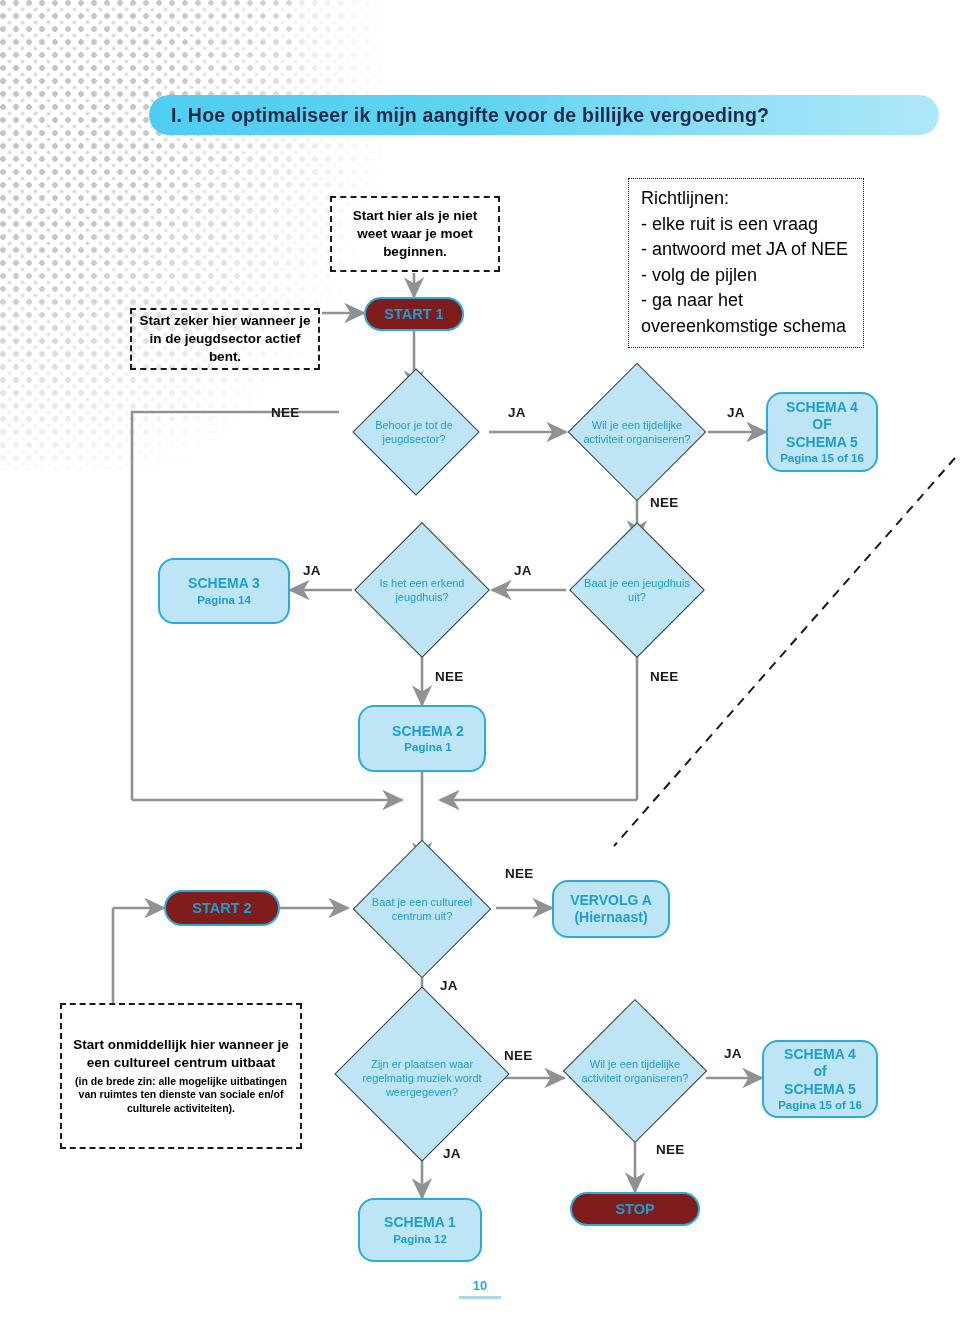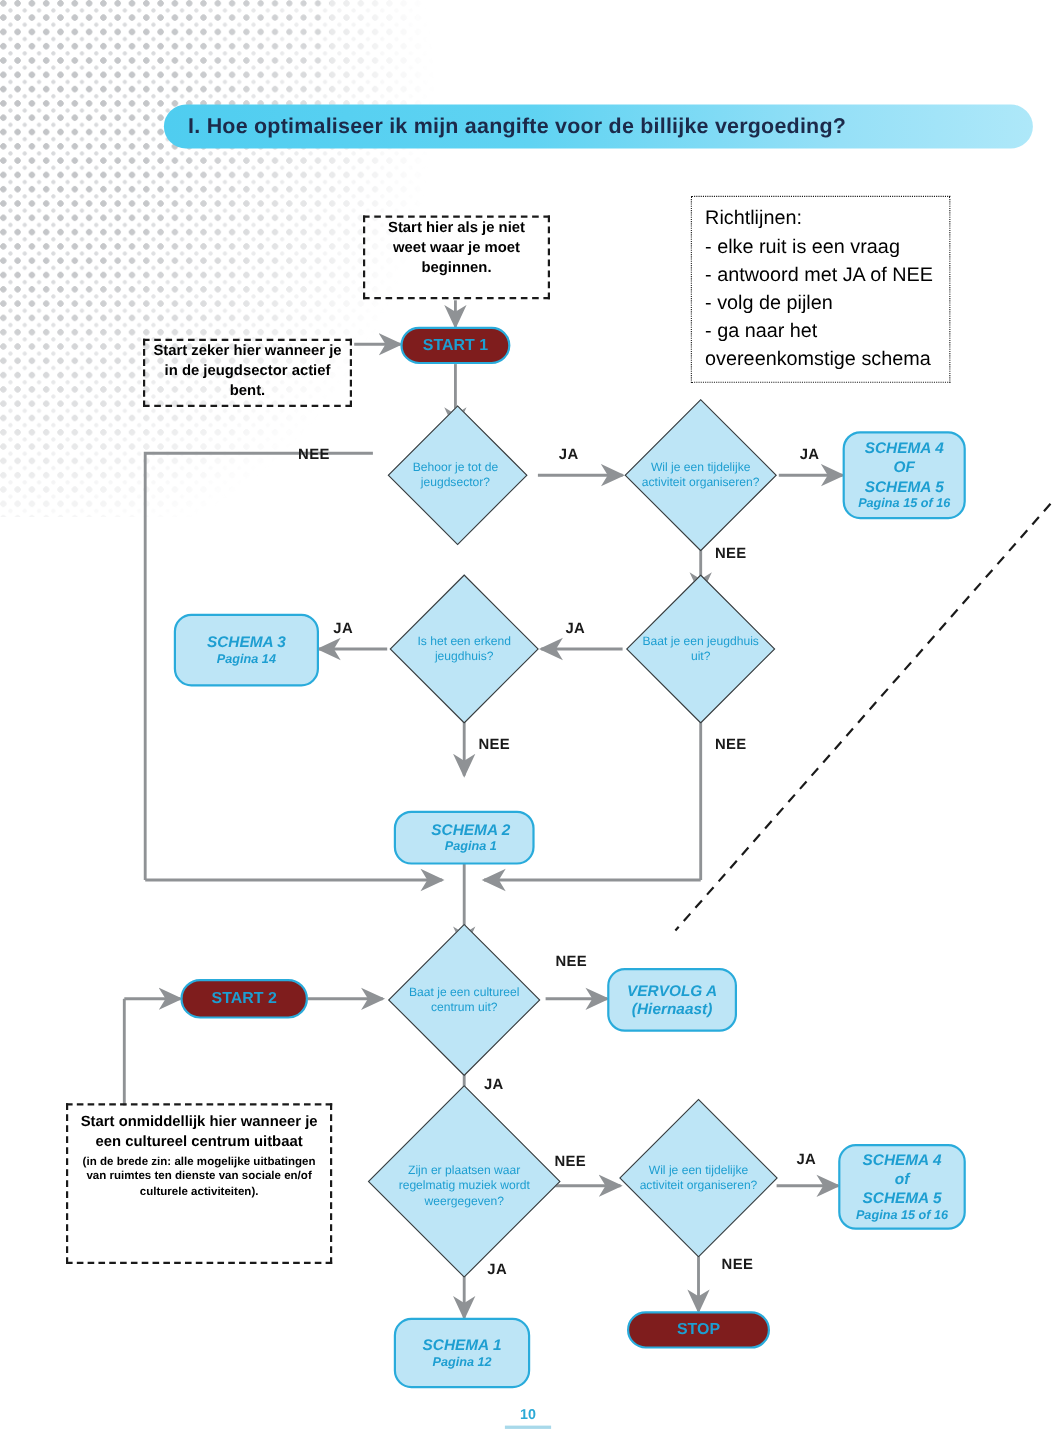--- a/index.html
+++ b/index.html
@@ -56,21 +56,21 @@
     display:flex;flex-direction:column;align-items:center;justify-content:center;
     color:#1d9ed1;font-weight:bold;text-align:center;line-height:1.16;
   }
   .pill .l1{font-size:14.5px;}
 
   .roundbox{
     border:2.5px solid #29abdb;
     background:#bde5f6;
     border-radius:16px;
     display:flex;flex-direction:column;align-items:center;justify-content:center;
-    color:#1d9ed1;font-weight:bold;text-align:center;line-height:1.22;font-style:italic;
+    color:#1d9ed1;font-weight:bold;text-align:center;line-height:1.22;
   }
   .roundbox .l1{font-size:14px;}
   .roundbox .l2{font-size:11.5px;font-weight:bold;}
 
   
   .diamond{
     position:absolute;
     display:flex;align-items:center;justify-content:center;
   }
   .diamond .dshape{
@@ -84,21 +84,21 @@
     position:relative;z-index:2;
     color:#1d9ed1;font-weight:normal;font-size:11px;text-align:center;line-height:1.28;
     width:86%;
   }
 
   
   .note{
     position:absolute;box-sizing:border-box;
     border:2.5px dashed #1a1a1a;
     background:transparent;
-    display:flex;flex-direction:column;align-items:center;justify-content:flex-start;
+    display:flex;flex-direction:column;align-items:center;justify-content:center;
     text-align:center;color:#000;
   }
   .note .big{font-size:13.5px;font-weight:bold;line-height:1.32;}
   .note .small{font-size:10.5px;font-weight:bold;line-height:1.3;}
 
   .dotnote{
     position:absolute;box-sizing:border-box;
     border:1.5px dotted #1a1a1a;
     padding:7px 10px 8px 12px;
     color:#000;font-size:18px;font-weight:normal;line-height:1.42;
@@ -230,21 +230,21 @@
     <div class="l1">OF</div>
     <div class="l1">SCHEMA 5</div>
     <div class="l2">Pagina 15 of 16</div>
   </div>
 
   <div class="node roundbox" style="left:158px;top:558px;width:132px;height:66px;">
     <div class="l1">SCHEMA 3</div>
     <div class="l2">Pagina 14</div>
   </div>
 
-  <div class="node roundbox" style="left:358px;top:737px;width:128px;height:49px;padding-left:12px;">
+  <div class="node roundbox" style="left:358px;top:705px;width:128px;height:67px;padding-left:12px;">
     <div class="l1">SCHEMA 2</div>
     <div class="l2">Pagina 1</div>
   </div>
 
   <div class="node roundbox" style="left:552px;top:880px;width:118px;height:58px;">
     <div class="l1">VERVOLG A</div>
     <div class="l1">(Hiernaast)</div>
   </div>
 
   <div class="node roundbox" style="left:762px;top:1040px;width:116px;height:78px;">

